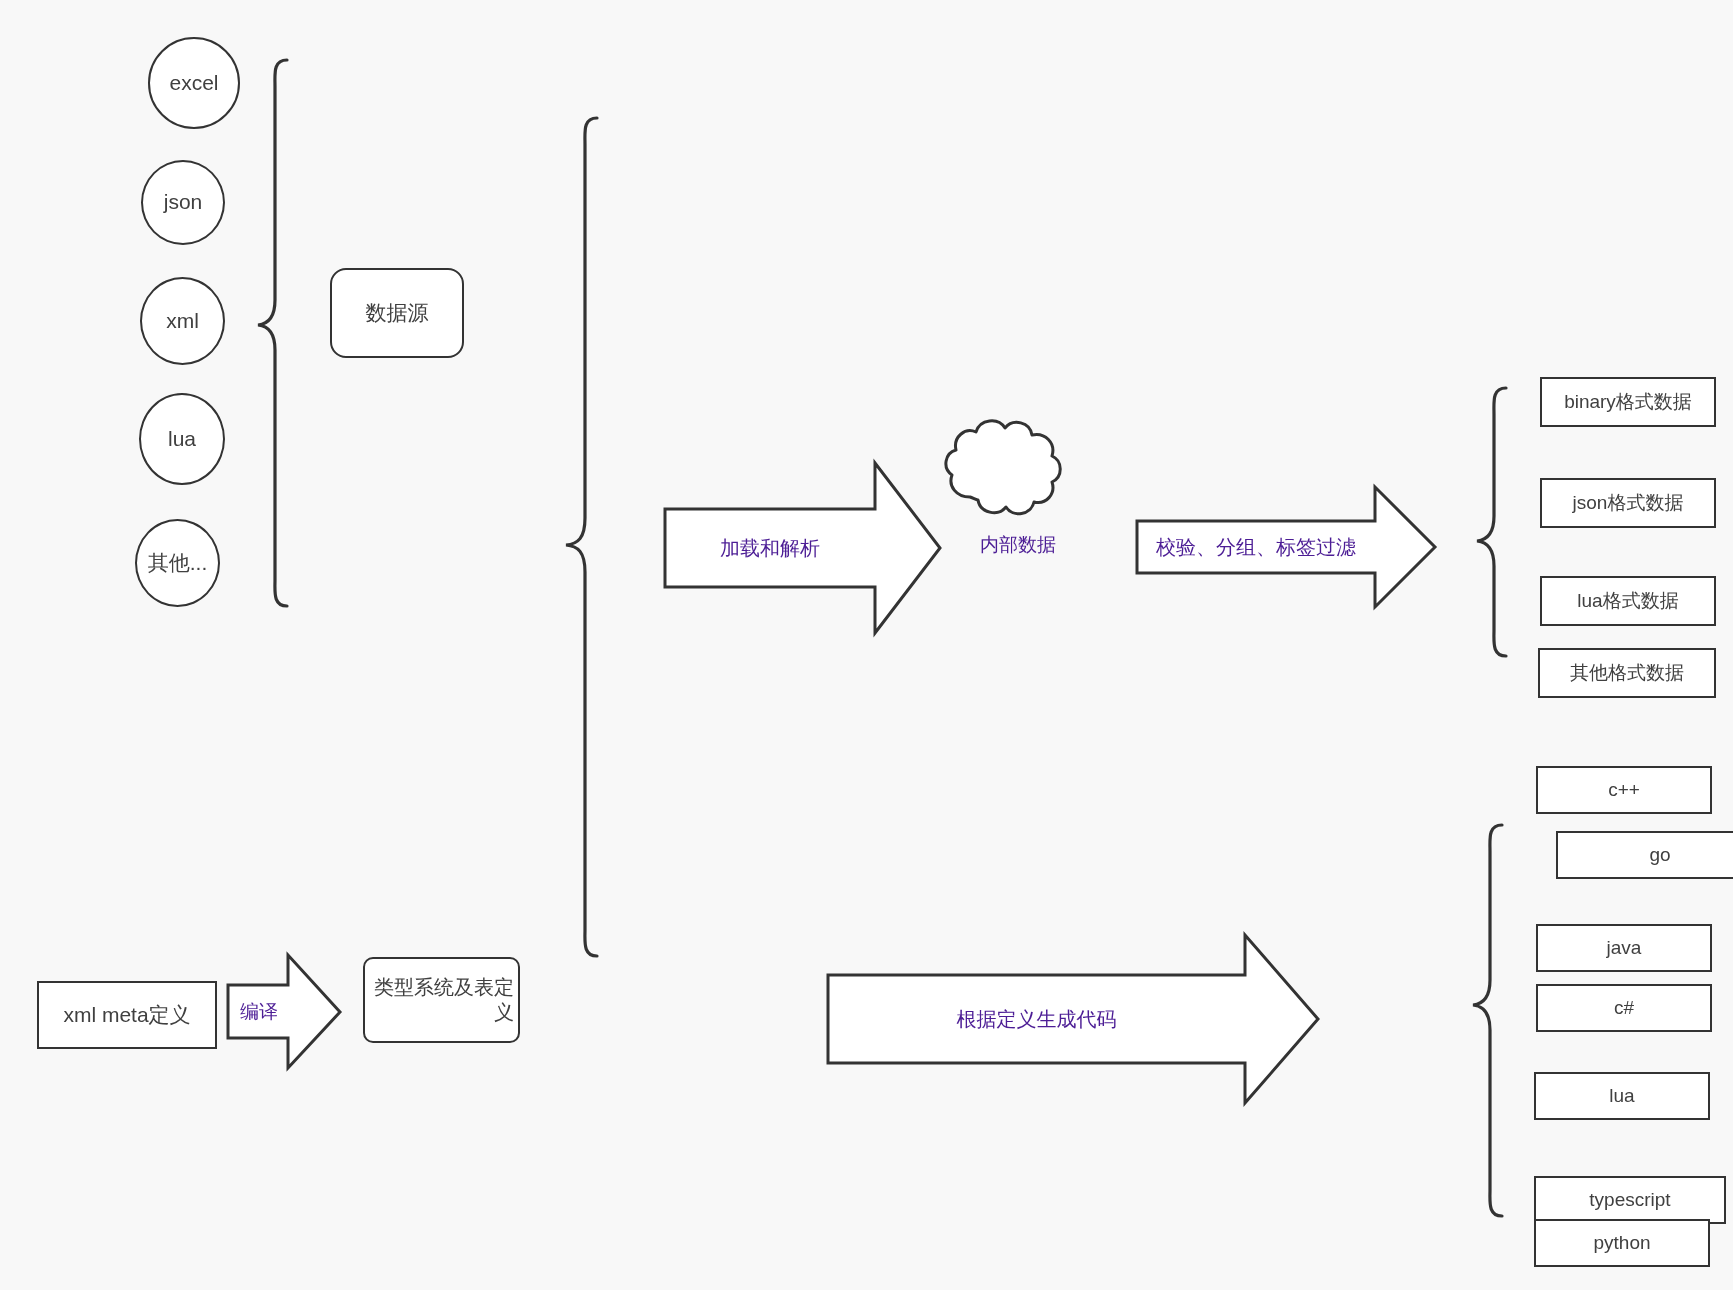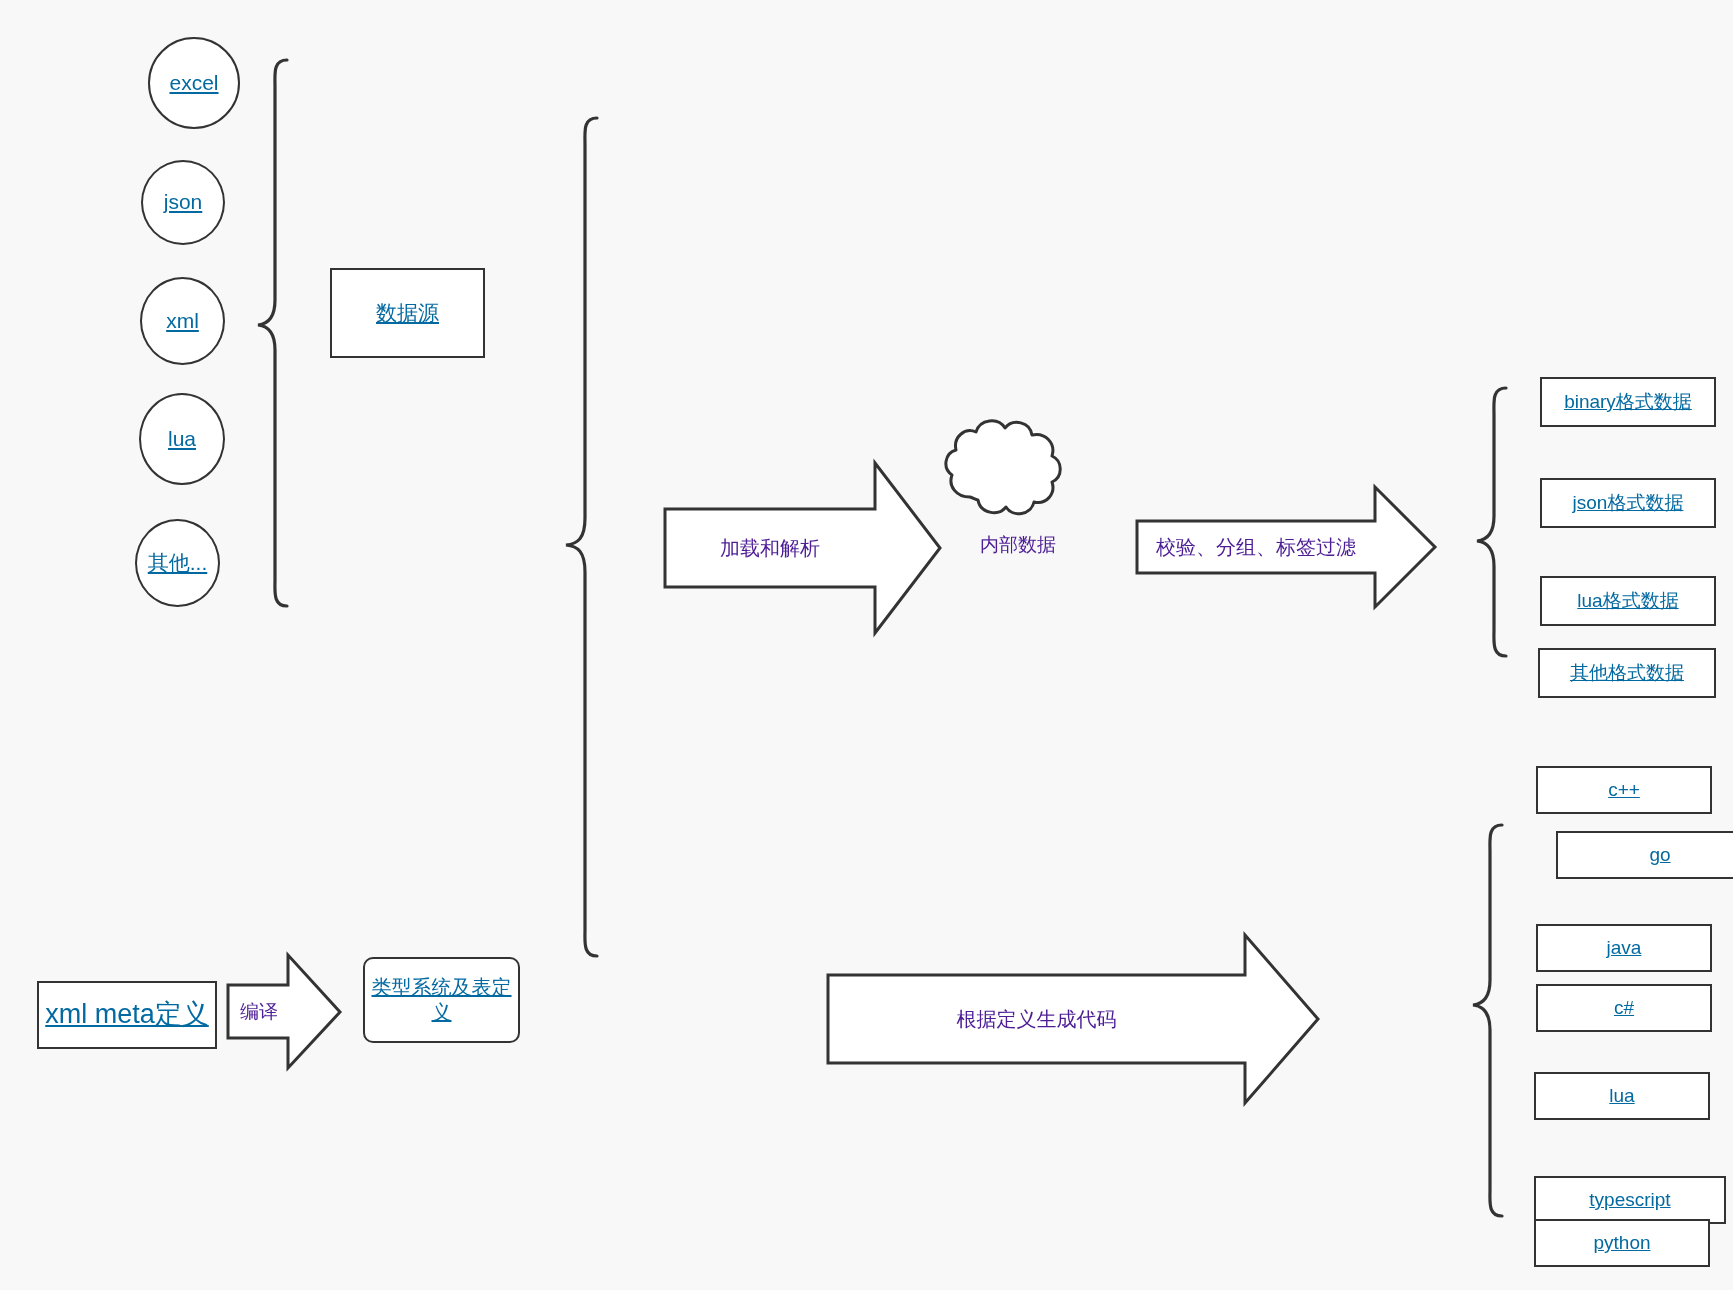--- a/index.html
+++ b/index.html
@@ -21,26 +21,25 @@
     top: 0;
     width: 1733px;
     height: 1290px;
   }
   .node {
     position: absolute;
     box-sizing: border-box;
     display: flex;
     align-items: center;
     justify-content: center;
-    text-align: center;
+    text-align: right;
     background: #ffffff;
     border: 2.5px solid #333333;
-    color: #0369a1;
+    color: #404040;
     line-height: 1.25;
-    text-decoration: underline;
   }
   .ellipse {
     border-radius: 50%;
     font-size: 21px;
   }
   .rect {
     font-size: 21px;
   }
   .rect-round {
     border-radius: 10px;
@@ -121,21 +120,21 @@
   </div>
 
   <div class="node ellipse" style="left:139px; top:393px; width:86px; height:92px;">
     <span>lua</span>
   </div>
 
   <div class="node ellipse" style="left:135px; top:519px; width:85px; height:88px;">
     <span>其他...</span>
   </div>
 
-  <div class="node rect" style="left:330px; top:268px; width:155px; height:90px;">
+  <div class="node rect" style="left:330px; top:268px; width:134px; height:90px;border-radius:16px;">
     <span>数据源</span>
   </div>
 
   <div class="arrow-label" style="left:665px; top:525px; width:210px; height:46px;">加载和解析</div>
 
   <div class="arrow-label" style="left:962px; top:522px; width:112px; height:46px; font-size:19px;">内部数据</div>
 
   <div class="arrow-label" style="left:1137px; top:524px; width:238px; height:46px;">校验、分组、标签过滤</div>
 
   <div class="arrow-label" style="left:228px; top:989px; width:62px; height:46px; font-size:19px;">编译</div>
@@ -151,21 +150,21 @@
   </div>
 
   <div class="node out-box" style="left:1540px; top:576px; width:176px; height:50px;">
     <span>lua格式数据</span>
   </div>
 
   <div class="node out-box" style="left:1538px; top:648px; width:178px; height:50px;">
     <span>其他格式数据</span>
   </div>
 
-  <div class="node rect" style="left:37px; top:981px; width:180px; height:68px; font-size:27px;">
+  <div class="node rect" style="left:37px; top:981px; width:180px; height:68px; font-size:21px;">
     <span>xml meta定义</span>
   </div>
 
   <div class="node rect-round" style="left:363px; top:957px; width:157px; height:86px; font-size:20px; padding:0 4px;">
     <span>类型系统及表定义</span>
   </div>
 
   <div class="node lang-box" style="left:1536px; top:766px; width:176px; height:48px;">
     <span>c++</span>
   </div>

